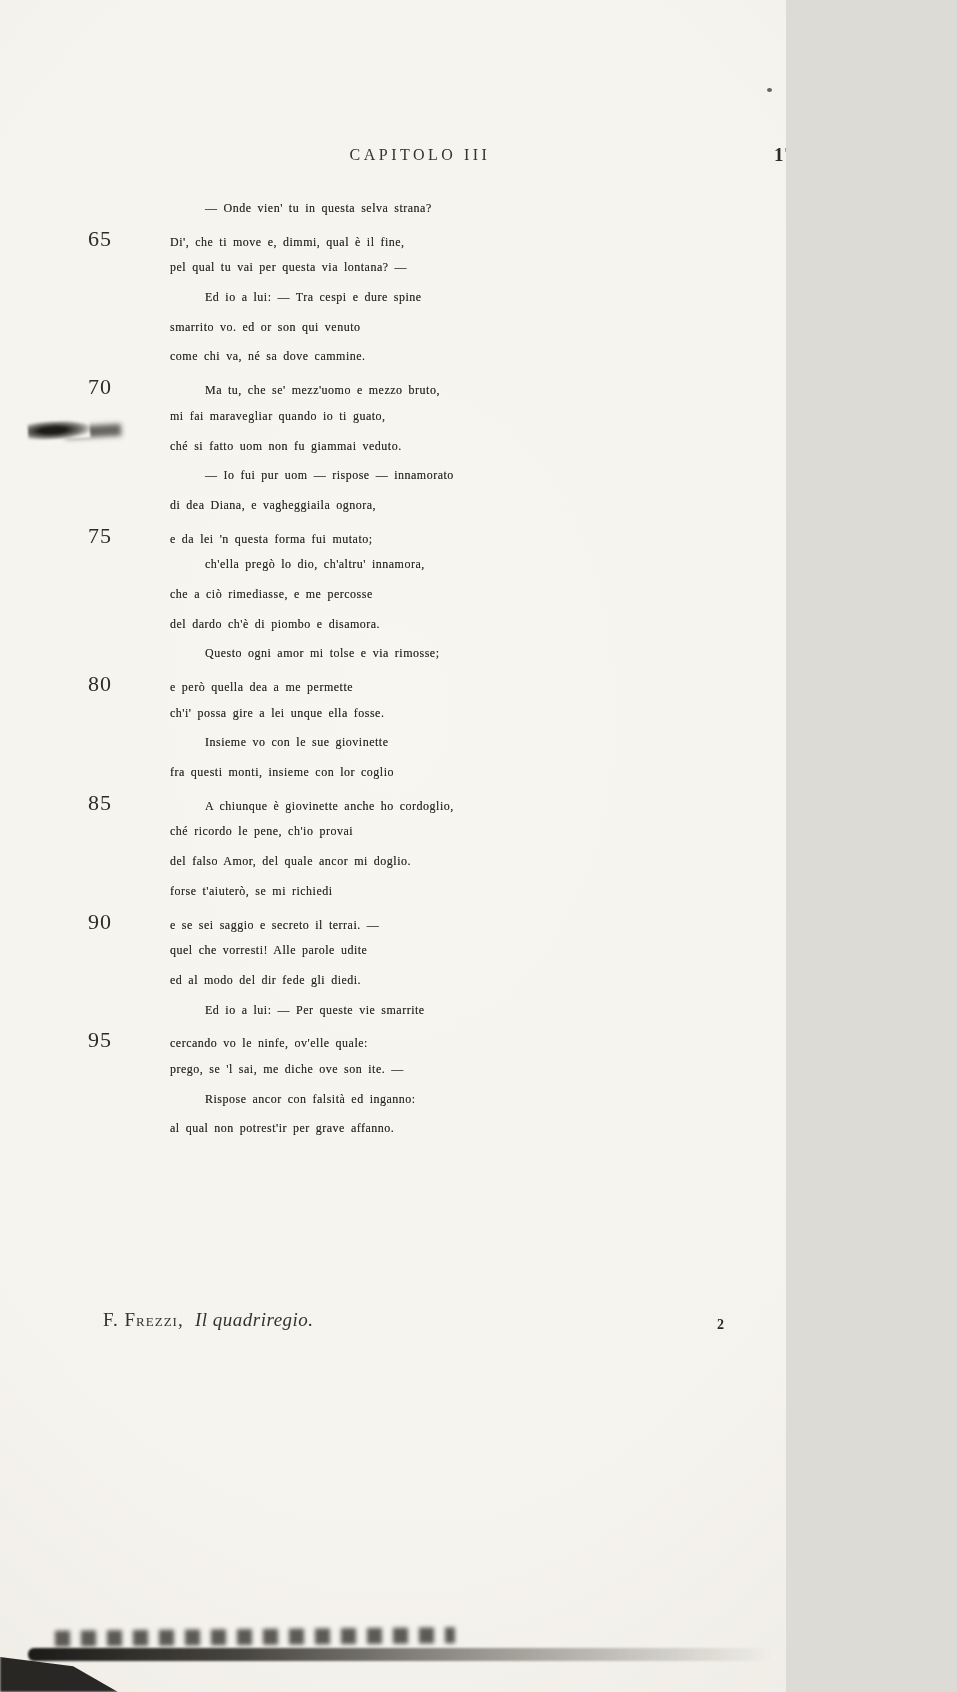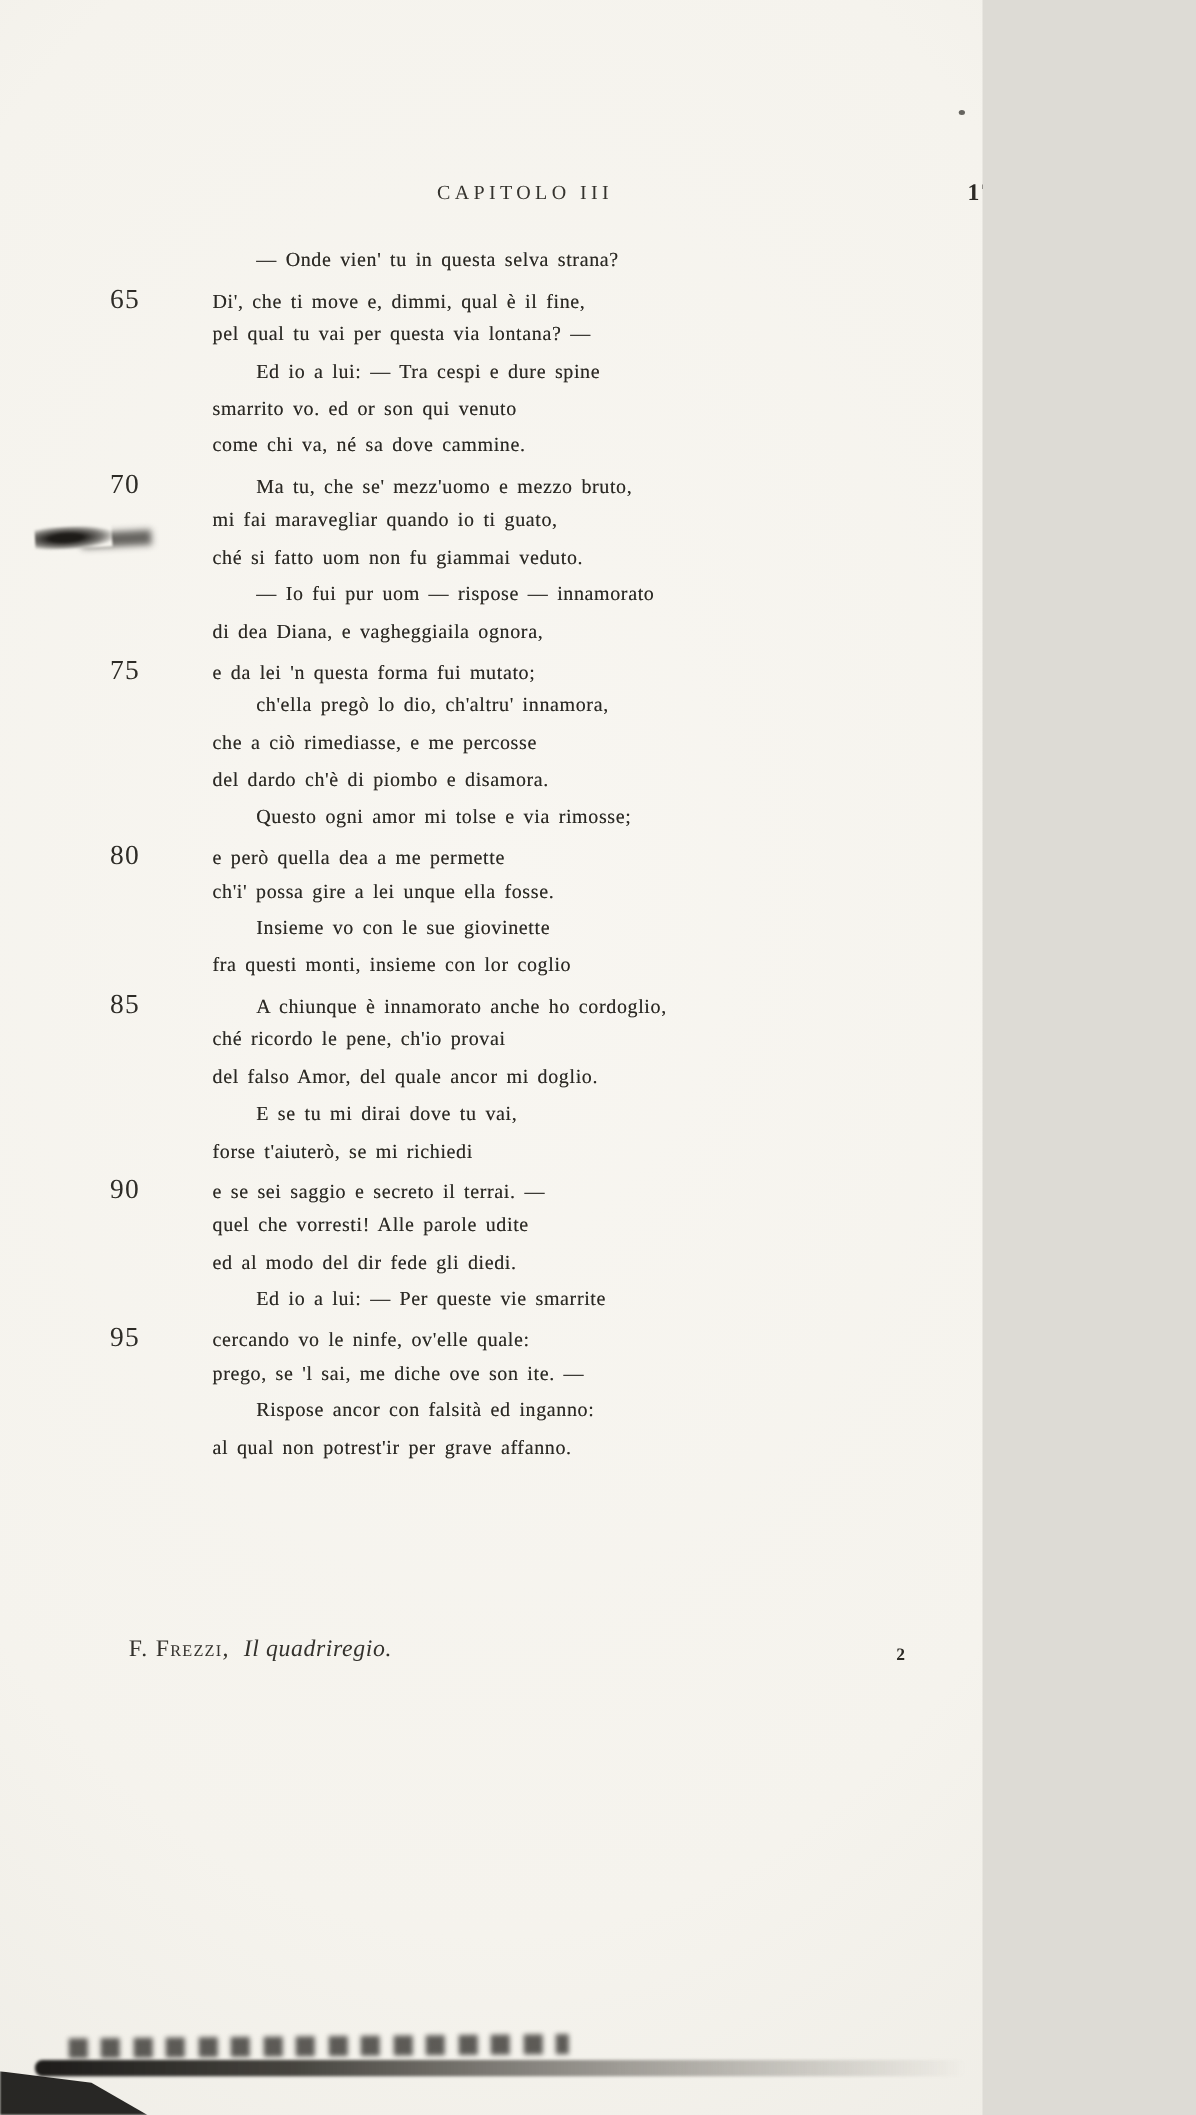--- a/index.html
+++ b/index.html
@@ -36,21 +36,21 @@
     display:flex; align-items:baseline;
     height:29.7px; line-height:29.7px;
     padding-left:88px;
     white-space:nowrap;
   }
   .line-num {
     flex:0 0 82px;
     font-size:22px; letter-spacing:1px; color:#2e2c27;
   }
   .line-text {
-    font-size:16px;
+    font-size:12px;
     letter-spacing:0.5px; word-spacing:2.5px;
     color:#2b2924;
     text-shadow:0 0 0.5px rgba(43,41,36,0.55);
   }
   .poem-line[data-indent="true"] .line-text { padding-left:35px; }
 
   
   .footer-sig {
     position:absolute; top:1309px; left:103px;
     font-size:19px; color:#34322d; letter-spacing:0.5px;
@@ -185,33 +185,29 @@
       <div class="poem-line" data-indent="true">
         <span class="line-num"></span>
         <span class="line-text">Insieme vo con le sue giovinette</span>
       </div>
       <div class="poem-line" data-indent="false">
         <span class="line-num"></span>
         <span class="line-text">fra questi monti, insieme con lor coglio</span>
       </div>
       <div class="poem-line" data-indent="true">
         <span class="line-num">85</span>
-        <span class="line-text">A chiunque è innamorato anche ho cordoglio,</span>
+        <span class="line-text">A chiunque è giovinette anche ho cordoglio,</span>
       </div>
       <div class="poem-line" data-indent="false">
         <span class="line-num"></span>
         <span class="line-text">ché ricordo le pene, ch'io provai</span>
       </div>
       <div class="poem-line" data-indent="false">
         <span class="line-num"></span>
         <span class="line-text">del falso Amor, del quale ancor mi doglio.</span>
-      </div>
-      <div class="poem-line" data-indent="true">
-        <span class="line-num"></span>
-        <span class="line-text">E se tu mi dirai dove tu vai,</span>
       </div>
       <div class="poem-line" data-indent="false">
         <span class="line-num"></span>
         <span class="line-text">forse t'aiuterò, se mi richiedi</span>
       </div>
       <div class="poem-line" data-indent="false">
         <span class="line-num">90</span>
         <span class="line-text">e se sei saggio e secreto il terrai. —</span>
       </div>
       <div class="poem-line" data-indent="false">

